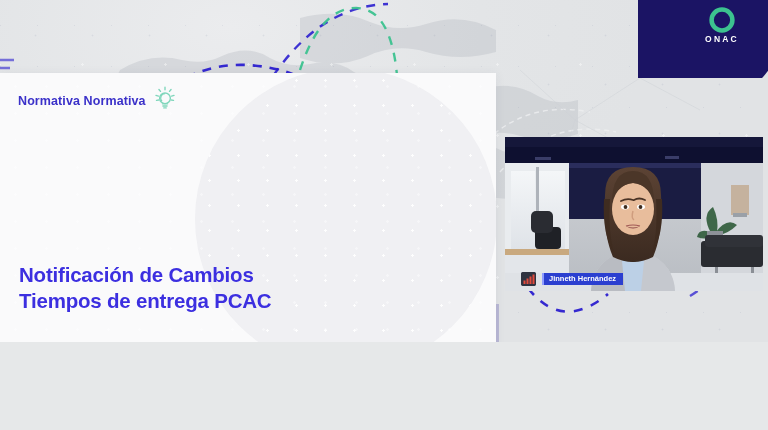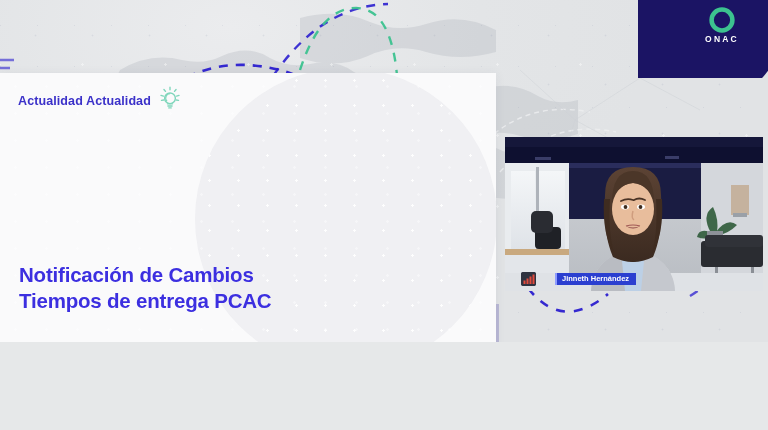--- a/index.html
+++ b/index.html
@@ -130,21 +130,21 @@
   .video {
     position:absolute; left:505px; top:137px;
     width:258px; height:154px;
     overflow:hidden;
     background:#0b0d22;
   }
   .vid-room { position:absolute; inset:0; }
 
   .name-tag {
     position:absolute; left:521px; top:272px;
-    display:flex; align-items:center; gap:19px;
+    display:flex; align-items:center; gap:6px;
     z-index:6;
   }
   .signal-icon {
     width:15px; height:14px;
     background:#2f3340;
     border-radius:2px;
     display:block;
   }
   .name-pill {
     background:#2b3fd0;
@@ -255,21 +255,21 @@
     <svg class="logo-mark" viewBox="0 0 40 40">
       <circle cx="20" cy="20" r="16" fill="none" stroke="#3cc28f" stroke-width="7"></circle>
       <path d="M20,5 a15,15 0 0,0 0,30 a9,9 0 0,1 0,-30 Z" fill="#ffffff"></path>
     </svg>
     <div class="logo-text">ONAC</div>
   </div>
 
   <div class="slide"></div>
 
   <div class="eyebrow-row">
-    <span class="eyebrow">Actualidad Actualidad</span>
+    <span class="eyebrow">Normativa Normativa</span>
     <svg class="bulb-icon" viewBox="0 0 30 32">
       <g stroke="#7fd6bb" stroke-width="1.6" fill="none" stroke-linecap="round">
         <path d="M15,9 a6.2,6.2 0 0,1 0,12.4 a6.2,6.2 0 0,1 0,-12.4 Z"></path>
         <path d="M12,21.6 L18,21.6 M12.6,24 L17.4,24 M13.6,26.3 L16.4,26.3"></path>
         <path d="M15,2.5 L15,5.4 M22,5 L20.2,7.2 M25.4,11.8 L22.6,12.6 M8,5 L9.8,7.2 M4.6,11.8 L7.4,12.6 M24.8,17.6 L22.3,17.2 M5.2,17.6 L7.7,17.2"></path>
       </g>
       <path d="M15,10 a5,5 0 0,0 -3.4,8.6" stroke="#7fd6bb" stroke-width="1.3" fill="none"></path>
     </svg>
   </div>
 

